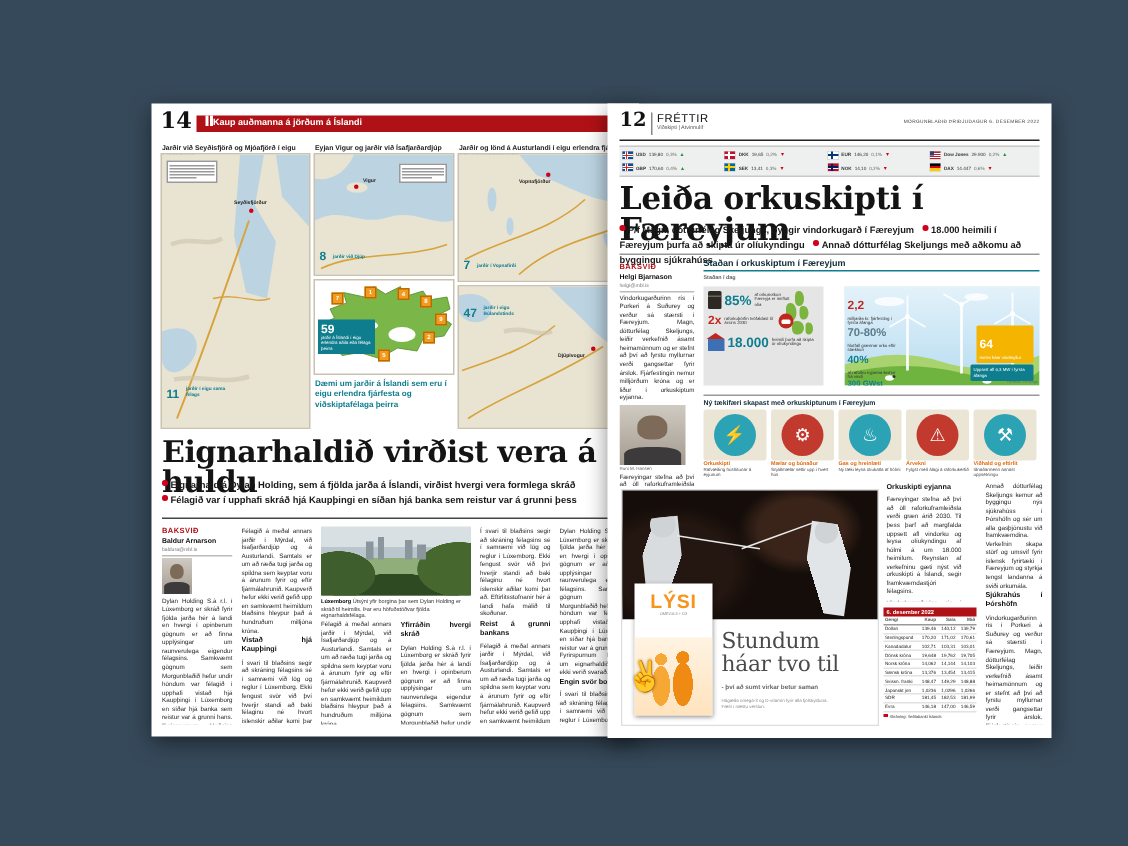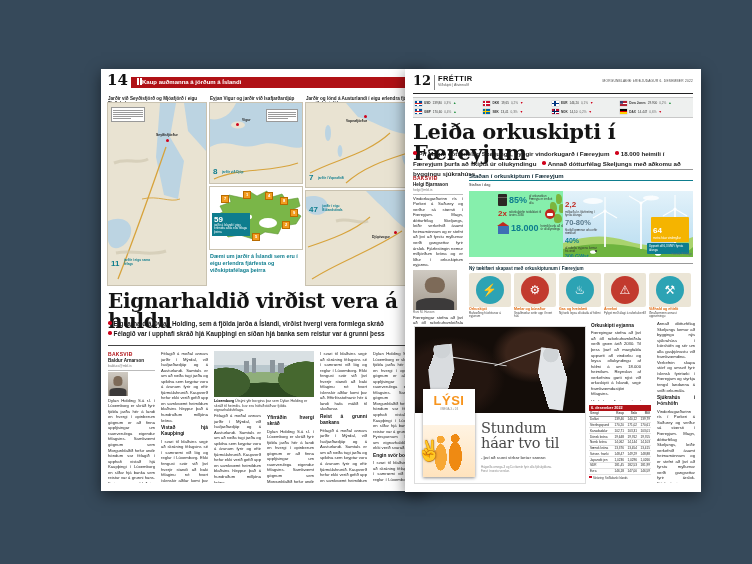--- a/index.html
+++ b/index.html
@@ -55,21 +55,21 @@
      radial-gradient(ellipse 40px 26px at 12% 70%,#3f5e2e 0 60%,transparent 61%),
      radial-gradient(ellipse 46px 30px at 92% 62%,#46682f 0 60%,transparent 61%),
      radial-gradient(ellipse 60px 18px at 50% 96%,#2e4a22 0 70%,transparent 71%),
      linear-gradient(#d9e0e3 0 30%,#b9c7cd 30% 46%,#8fae7a 46% 70%,#55703f 70%);}
   .bld{position:absolute;background:#8b959c;}
   .photocap{font-size:3.7px;color:#333;line-height:1.25;}
   .photocap b{color:#000;}
   
   .pnumR{left:8px;top:4px;font-size:13px;font-weight:bold;color:#111;}
   .vdiv{left:29px;top:6px;width:0.7px;height:15px;background:#888;}
-  .secR{left:33px;top:5px;font-size:7.5px;font-weight:bold;letter-spacing:.4px;color:#111;}
+  .secR{left:33px;top:5px;font-size:7.5px;font-weight:normal;letter-spacing:.4px;color:#111;}
   .subR{left:33px;top:14px;font-size:3.6px;color:#555;}
   .dateR{right:8px;top:10px;font-size:3.2px;letter-spacing:.25px;color:#444;}
   .hrule{position:absolute;height:0.8px;background:#222;}
   .ticker{position:absolute;background:#eef0ef;border-top:.5px solid #c8c8c8;border-bottom:.5px solid #c8c8c8;
           display:flex;flex-wrap:wrap;align-content:space-around;padding:1px 2px;}
   .tk{width:24.8%;display:flex;align-items:center;gap:2px;font-size:3.1px;color:#333;}
   .tk b{font-size:3.1px;} .tk em{font-style:normal;color:#666;}
   .flag{width:7px;height:5px;display:inline-block;flex:none;box-shadow:0 0 0 .3px #bbb;}
   .f-is{background:linear-gradient(to right,transparent 36%,#d72828 36%,#d72828 46%,transparent 46%),
         linear-gradient(to bottom,transparent 42%,#d72828 42%,#d72828 60%,transparent 60%),
@@ -90,21 +90,21 @@
   .f-de{background:linear-gradient(#000 0 33%,#d00 33% 66%,#ffce00 66%);}
   .arr{text-decoration:none;font-size:3.4px;}
   .up{color:#1e8f3e;} .dn{color:#d0021b;}
   .headR{font-size:21px;letter-spacing:-0.3px;color:#141414;font-weight:bold;line-height:1;}
   .deckR{font-size:6.2px;font-weight:bold;color:#1a1a1a;line-height:1.6;}
   .deckR .seg{margin-right:4px;}
   
   .info{position:absolute;}
   .info-title{font-size:6px;font-weight:bold;color:#0e2a36;border-bottom:.6px solid #0e7d8e;padding-bottom:1px;}
   .ipanel{position:absolute;top:10px;bottom:0;}
-  .ileft{left:0;width:80px;background:#86efac;padding-left:26px;}
+  .ileft{left:0;width:80px;background:#e5e5e5;}
   .iright{left:94px;right:0;overflow:hidden;background:#cfe9f5;}
   .ilab{font-size:3.6px;font-weight:bold;color:#666;position:absolute;top:-8px;left:0;}
   .bignum{font-weight:bold;line-height:1;}
   .teal{color:#0e7d8e;} .rednum{color:#c0281e;text-align:right;} .slate{color:#5b7a8c;}
   .stattxt{font-size:2.9px;color:#333;line-height:1.1;}
   .barrel{width:9px;height:12px;background:#2c2824;border-radius:1px;position:relative;flex:none;}
   .barrel:before{content:"";position:absolute;left:0;right:0;top:3px;height:1.4px;background:#6b645c;}
   .house{width:11px;height:8px;background:#3d6fb4;position:relative;margin-top:4px;flex:none;}
   .house:before{content:"";position:absolute;left:-1px;top:-4px;border-left:6.5px solid transparent;
       border-right:6.5px solid transparent;border-bottom:4px solid #c0281e;}

